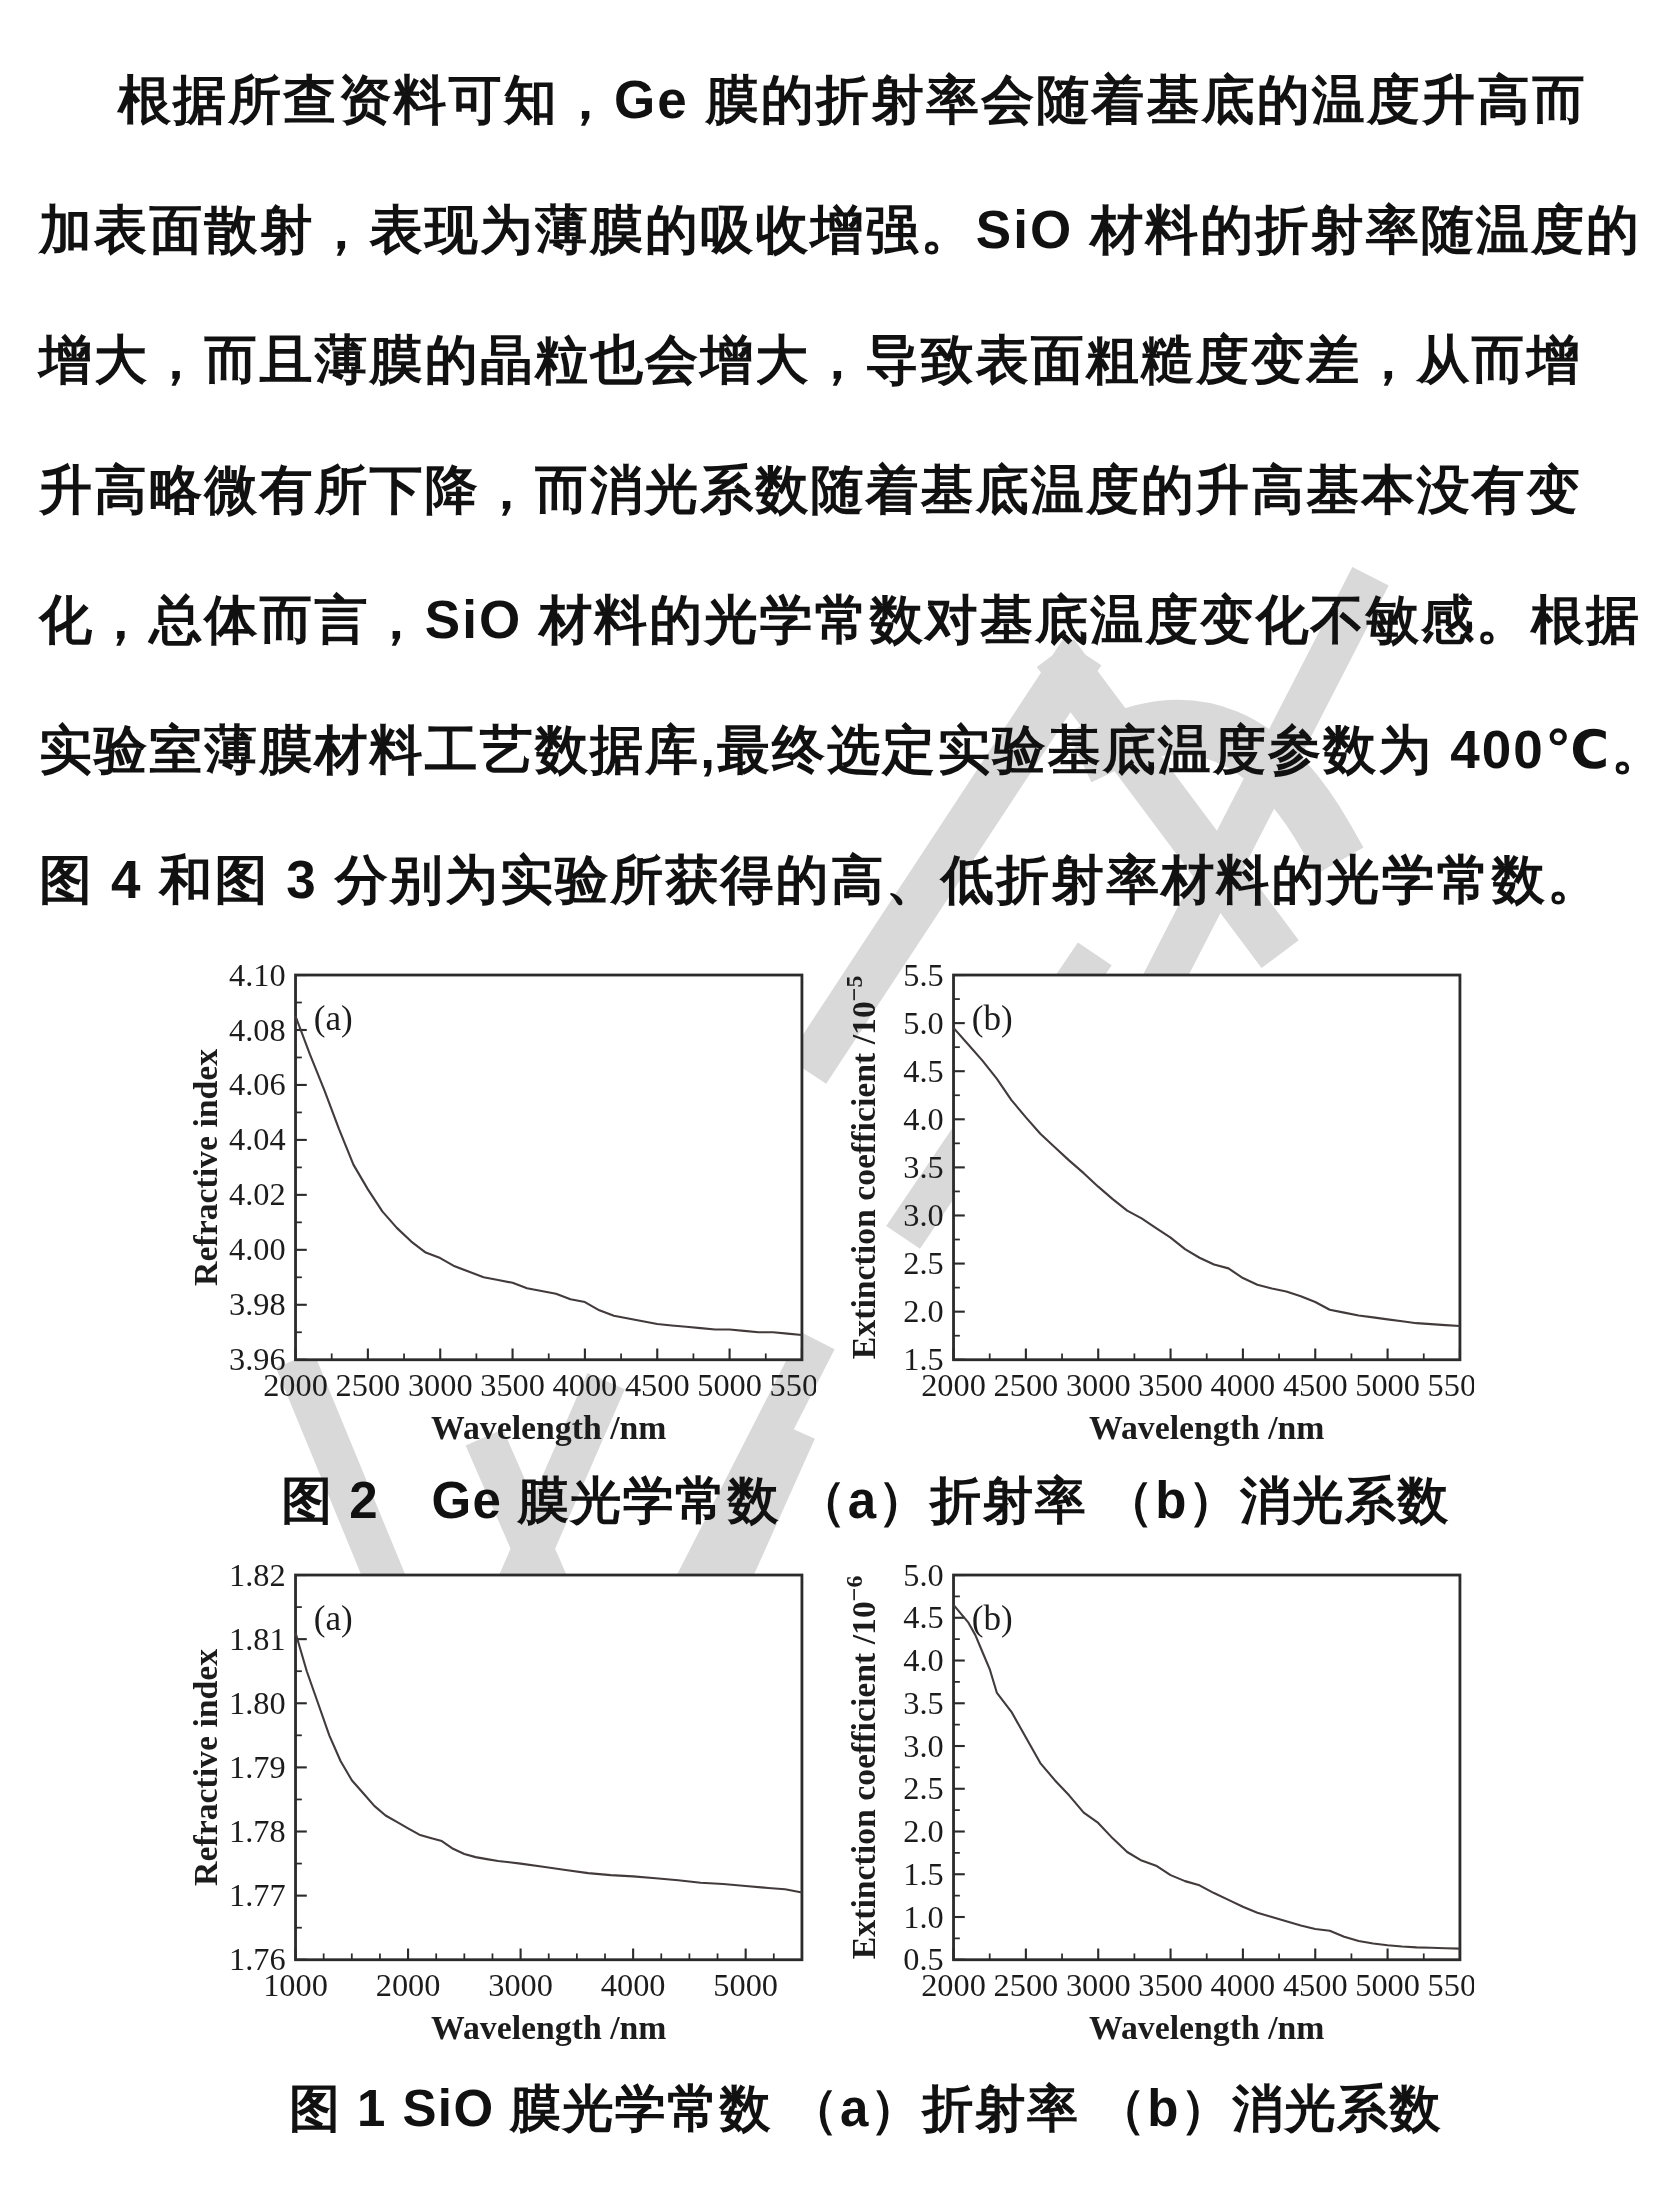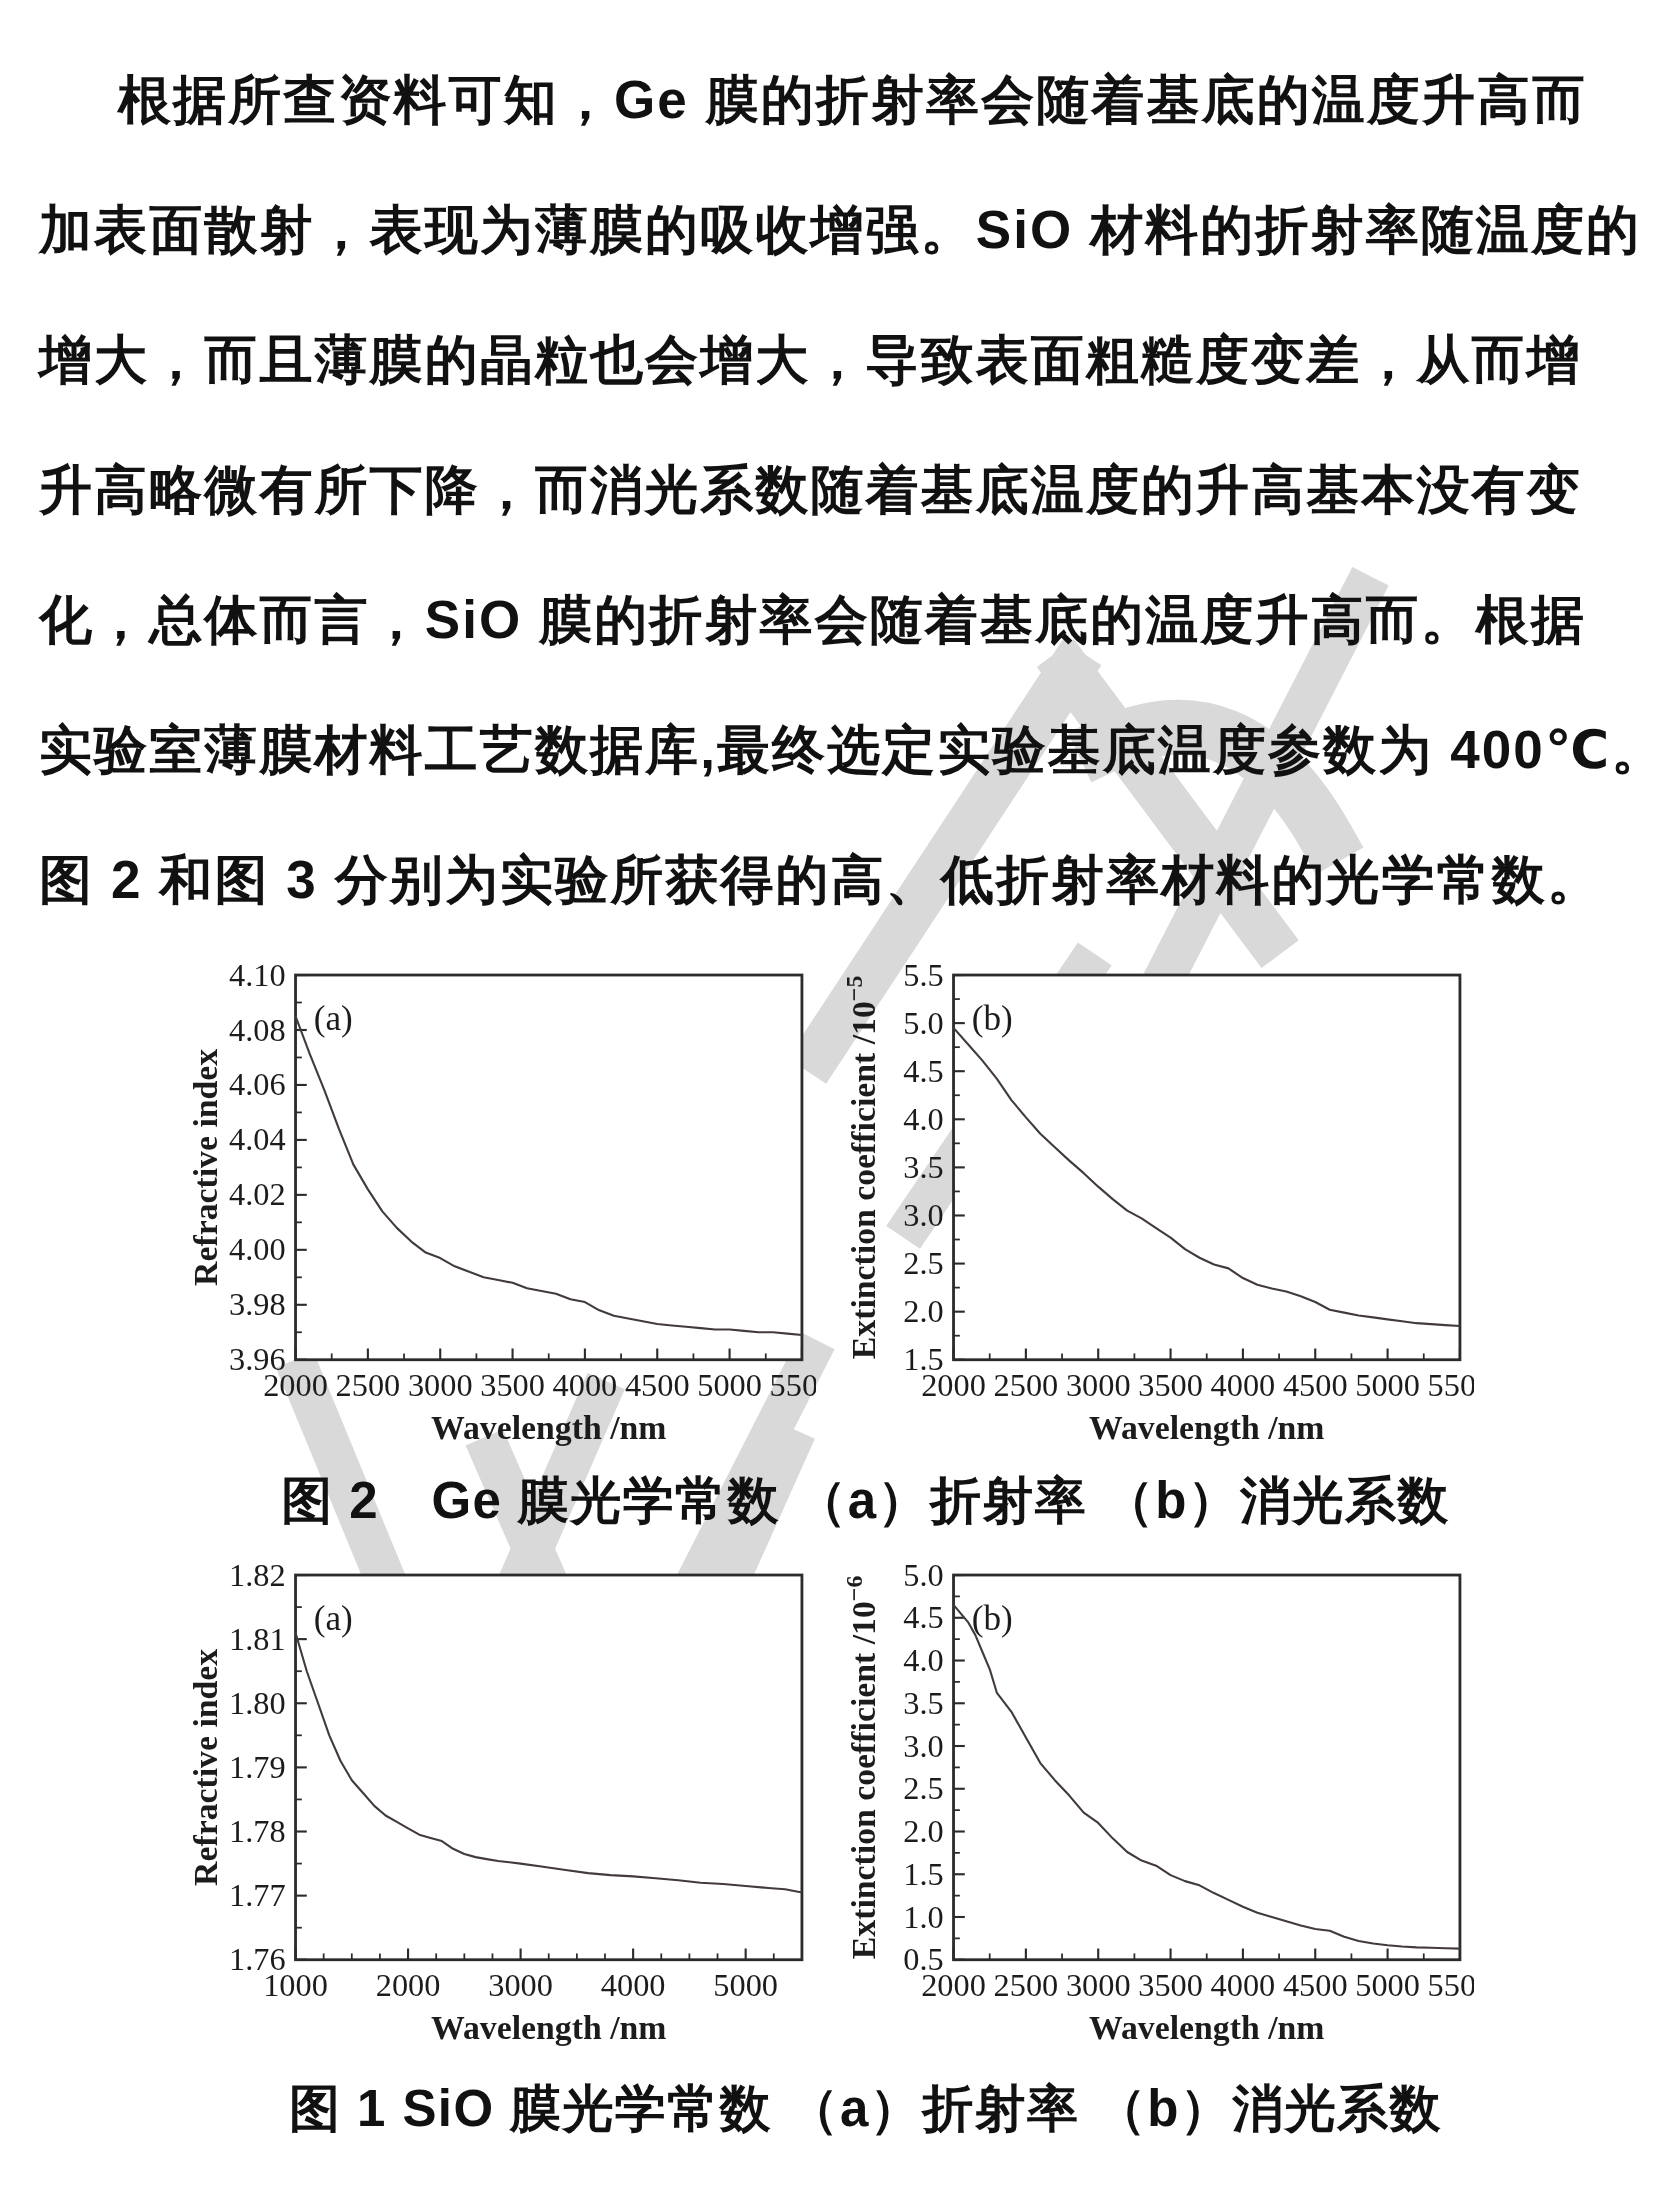--- a/index.html
+++ b/index.html
@@ -47,23 +47,23 @@
       <line x1="905" y1="2540" x2="1120" y2="2060" stroke-width="58"></line>
       <line x1="1150" y1="1930" x2="890" y2="2440" stroke-width="54"></line>
     </g>
   </svg>
 
   <div class="body-text">
     <div class="tline indent">根据所查资料可知，Ge 膜的折射率会随着基底的温度升高而</div>
     <div class="tline">加表面散射，表现为薄膜的吸收增强。SiO 材料的折射率随温度的</div>
     <div class="tline">增大，而且薄膜的晶粒也会增大，导致表面粗糙度变差，从而增</div>
     <div class="tline">升高略微有所下降，而消光系数随着基底温度的升高基本没有变</div>
-    <div class="tline">化，总体而言，SiO 膜的折射率会随着基底的温度升高而。根据</div>
+    <div class="tline">化，总体而言，SiO 材料的光学常数对基底温度变化不敏感。根据</div>
     <div class="tline">实验室薄膜材料工艺数据库,最终选定实验基底温度参数为 400℃。</div>
-    <div class="tline">图 2 和图 3 分别为实验所获得的高、低折射率材料的光学常数。</div>
+    <div class="tline">图 4 和图 3 分别为实验所获得的高、低折射率材料的光学常数。</div>
   </div>
 
   <svg class="chart" style="left:183px;top:948px" viewBox="0 0 900 720">
       <rect x="160" y="38" width="720" height="547" fill="#ffffff" stroke="#2b2b2b" stroke-width="4"></rect>
       <line x1="160" y1="585" x2="160" y2="569" stroke="#2b2b2b" stroke-width="3"></line>
       <text x="160" y="637" text-anchor="middle" font-size="46" fill="#1c1c1c" font-family="&quot;Liberation Serif&quot;,&quot;DejaVu Serif&quot;,serif">2000</text>
       <line x1="262.85714285714283" y1="585" x2="262.85714285714283" y2="569" stroke="#2b2b2b" stroke-width="3"></line>
       <text x="262.85714285714283" y="637" text-anchor="middle" font-size="46" fill="#1c1c1c" font-family="&quot;Liberation Serif&quot;,&quot;DejaVu Serif&quot;,serif">2500</text>
       <line x1="365.71428571428567" y1="585" x2="365.71428571428567" y2="569" stroke="#2b2b2b" stroke-width="3"></line>
       <text x="365.71428571428567" y="637" text-anchor="middle" font-size="46" fill="#1c1c1c" font-family="&quot;Liberation Serif&quot;,&quot;DejaVu Serif&quot;,serif">3000</text>

